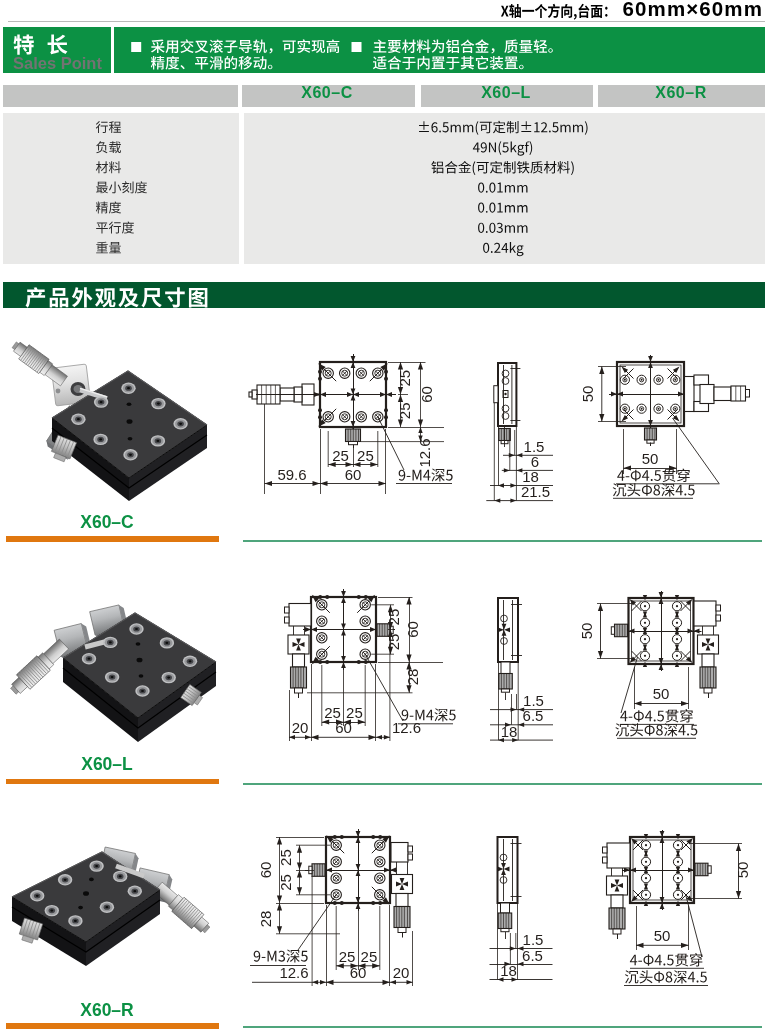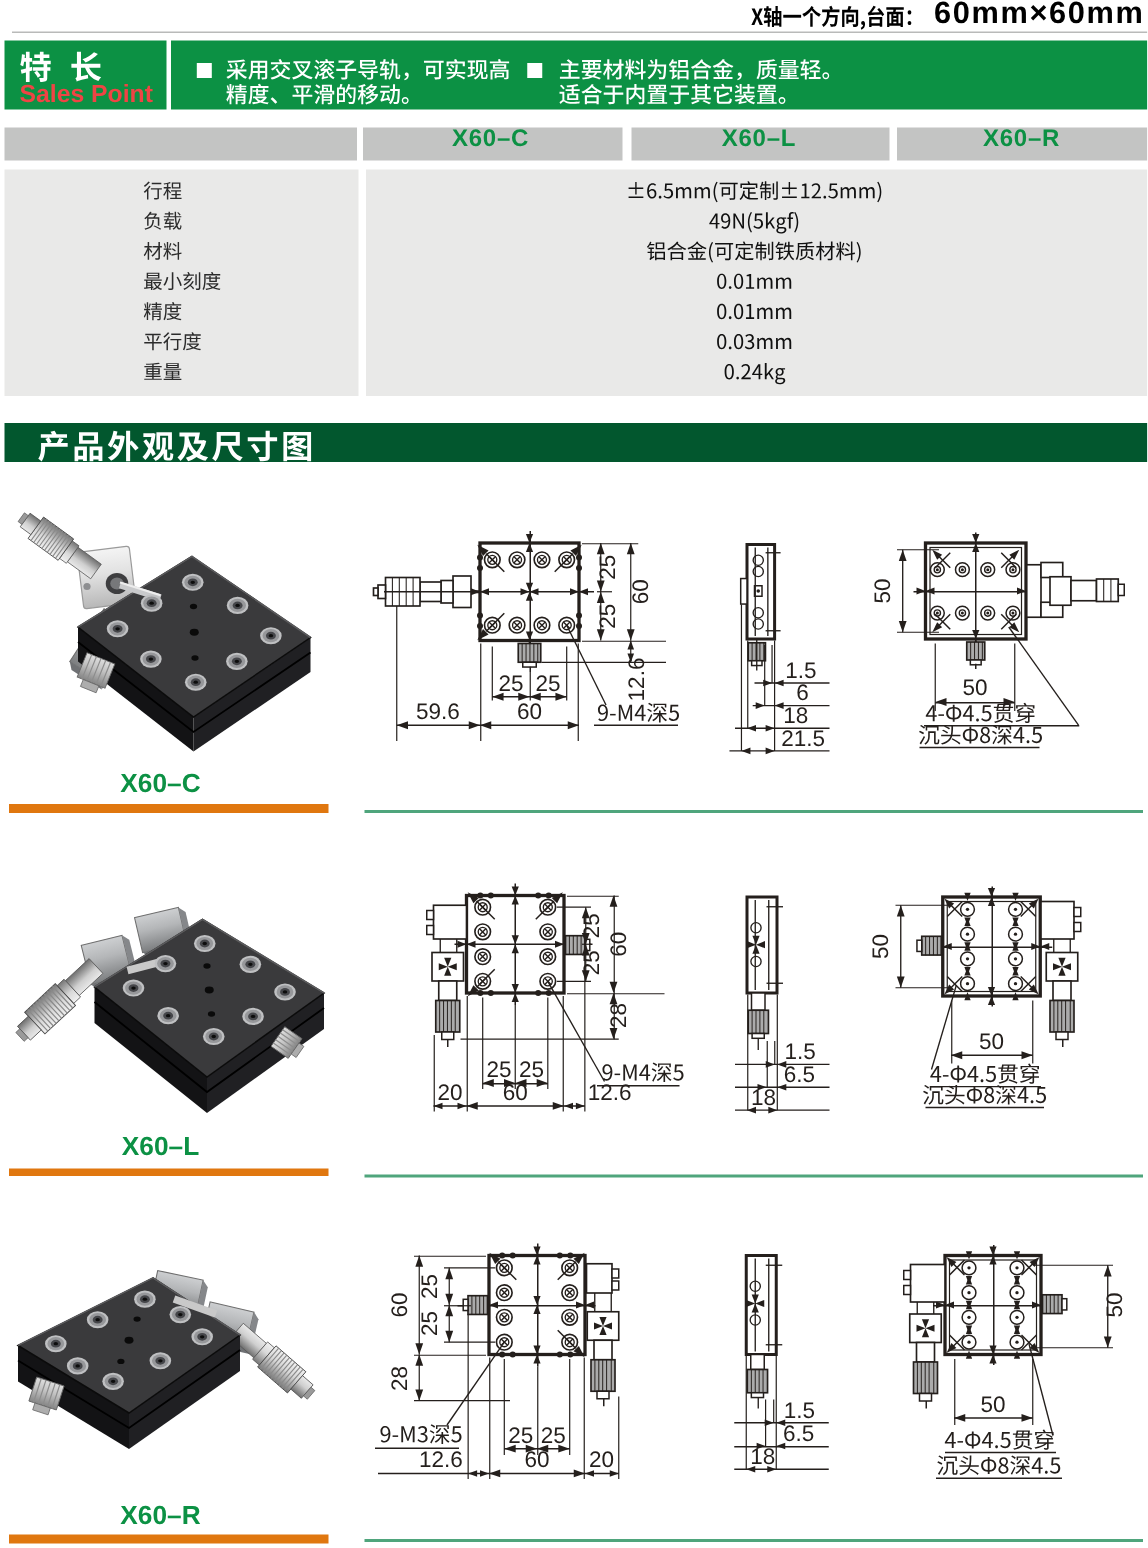--- a/index.html
+++ b/index.html
@@ -17,21 +17,21 @@
 <div style="position:absolute;left:3px;top:282px;width:762px;height:26px;background:#02572e"></div>
 <div style="position:absolute;left:6px;top:536.2px;width:213px;height:5.6px;background:#e0770f"></div>
 <div style="position:absolute;left:243px;top:539.8px;width:519px;height:2.0px;background:#4fa57c"></div>
 <div style="position:absolute;left:6px;top:778.5px;width:213px;height:5.6px;background:#e0770f"></div>
 <div style="position:absolute;left:243px;top:782.6px;width:519px;height:2.0px;background:#4fa57c"></div>
 <div style="position:absolute;left:6px;top:1023px;width:213px;height:5.6px;background:#e0770f"></div>
 <div style="position:absolute;left:243px;top:1026.4px;width:519px;height:2.0px;background:#4fa57c"></div>
 <div style="position:absolute;left:177px;top:83.5px;width:300px;text-align:center;font:bold 16px 'Liberation Sans',sans-serif;color:#0c9144;letter-spacing:0.5px">X60–C</div>
 <div style="position:absolute;left:356px;top:83.5px;width:300px;text-align:center;font:bold 16px 'Liberation Sans',sans-serif;color:#0c9144;letter-spacing:0.5px">X60–L</div>
 <div style="position:absolute;left:531px;top:83.5px;width:300px;text-align:center;font:bold 16px 'Liberation Sans',sans-serif;color:#0c9144;letter-spacing:0.5px">X60–R</div>
-<div style="position:absolute;left:13px;top:53.5px;white-space:nowrap;font:bold 16.5px 'Liberation Sans',sans-serif;color:#ef4444;letter-spacing:0">Sales Point</div>
+<div style="position:absolute;left:13px;top:53.5px;white-space:nowrap;font:bold 16.5px 'Liberation Sans',sans-serif;color:#737373;letter-spacing:0">Sales Point</div>
 <div style="position:absolute;left:-43px;top:511.6px;width:300px;text-align:center;font:bold 17.5px 'Liberation Sans',sans-serif;color:#0c9144;letter-spacing:0">X60–C</div>
 <div style="position:absolute;left:-43px;top:754.1px;width:300px;text-align:center;font:bold 17.5px 'Liberation Sans',sans-serif;color:#0c9144;letter-spacing:0">X60–L</div>
 <div style="position:absolute;left:-43px;top:999.5px;width:300px;text-align:center;font:bold 17.5px 'Liberation Sans',sans-serif;color:#0c9144;letter-spacing:0">X60–R</div>
 <div style="position:absolute;left:563px;top:-2.6px;width:200px;text-align:right;font:bold 20.5px 'Liberation Sans',sans-serif;color:#000;letter-spacing:1.1px">60mm×60mm</div>
 <svg width="765" height="1032" viewBox="0 0 765 1032" style="position:absolute;left:0;top:0" xmlns="http://www.w3.org/2000/svg">
 <g transform="translate(616,0) scale(0.87,1) translate(-616,0)">
         <g fill="#000" transform="translate(483.5,16.6) scale(0.014800)">
           <use href="#g0" transform="translate(0,0)"></use>
           <use href="#g1" transform="translate(627,0)"></use>
           <use href="#g2" transform="translate(1627,0)"></use>

